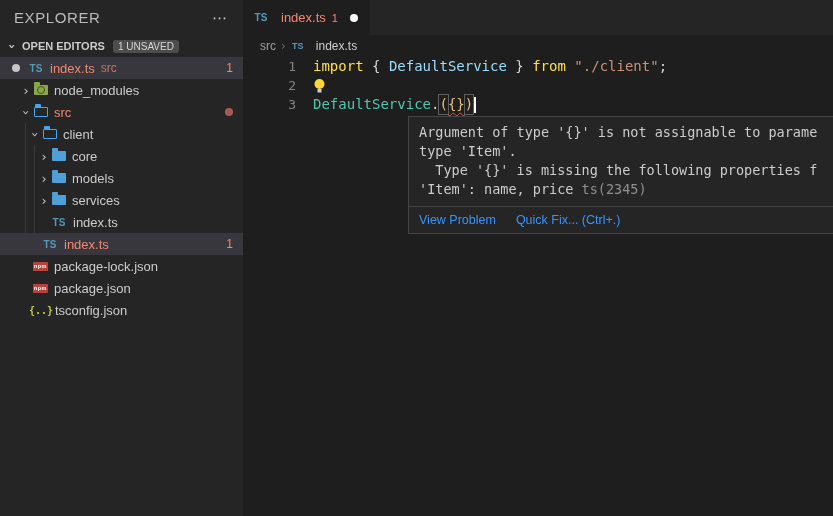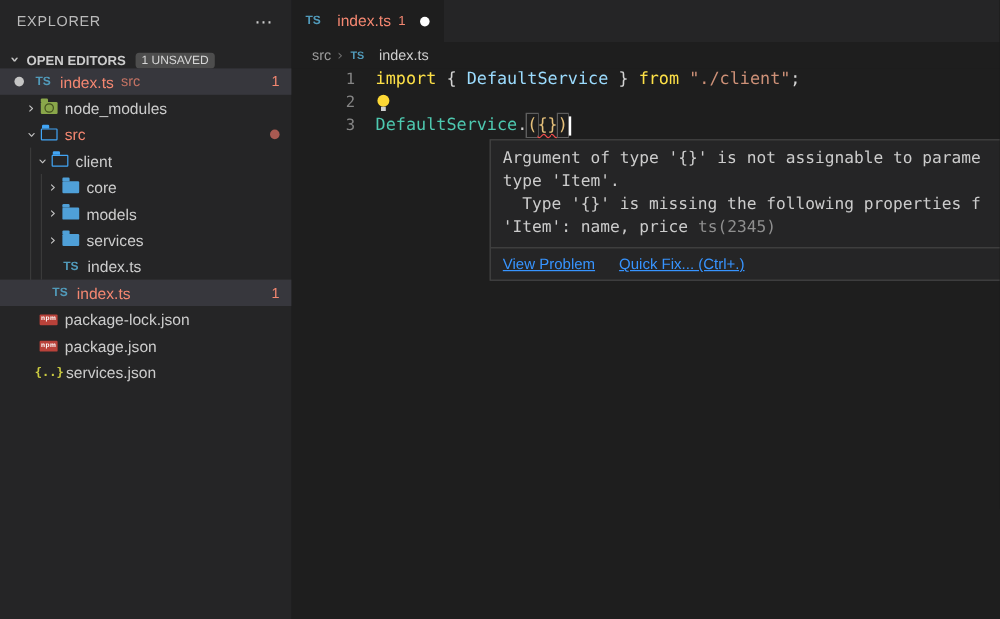--- a/index.html
+++ b/index.html
@@ -5,23 +5,23 @@
   * { box-sizing: border-box; }
   html,body { margin:0; padding:0; }
   body {
     width:833px; height:516px; overflow:hidden; position:relative;
     background:#1e1e1e; font-family:"Liberation Sans",sans-serif;
     -webkit-font-smoothing:antialiased;
   }
   
   .sidebar { position:absolute; left:0; top:0; width:243px; height:516px; background:#252526; color:#cccccc; }
   .sb-header { height:35px; display:flex; align-items:center; padding:0 10px 0 14px; }
-  .sb-title { flex:1; font-size:12px; letter-spacing:.6px; color:#bbbbbb; }
+  .sb-title { flex:1; font-size:15px; letter-spacing:.6px; color:#bbbbbb; }
   .more-ic { font-size:15px; color:#cccccc; cursor:pointer; padding:0 6px; }
-  .sec-header { height:22px; display:flex; align-items:flex-end; font-size:11px; font-weight:bold; color:#cccccc; padding-left:4px; position:relative; }
+  .sec-header { height:22px; display:flex; align-items:center; font-size:11px; font-weight:bold; color:#cccccc; padding-left:4px; position:relative; }
   .sec-header .chev { margin-right:2px; }
   .chev { width:16px; text-align:center; color:#c5c5c5; font-size:13px; display:inline-block; flex:none; font-family:"DejaVu Sans",sans-serif; }
   .chev.exp { transform:rotate(90deg); }
   .badge-gray { background:#4d4d4d; color:#d6d6d6; font-size:10px; font-weight:normal; border-radius:3px; padding:1px 5px; margin-left:8px; }
   .row { height:22px; display:flex; align-items:center; font-size:13px; color:#cccccc; position:relative; cursor:pointer; }
   .row.selected { background:#37373d; }
   .row .label { white-space:nowrap; }
   .row.error .label { color:#f48771; }
   .count-badge { position:absolute; right:10px; color:#f48771; font-size:12px; }
   .mod-dot { position:absolute; right:10px; width:8px; height:8px; border-radius:50%; background:#a95a52; }
@@ -60,21 +60,21 @@
   .tk-brace { color:#e5c07b; }
   .bx { box-shadow:0 0 0 1px #5e5e5e; }
   .sq { text-decoration:underline wavy #f14c4c 1px; text-underline-offset:3px; }
   .cursor { width:2px; height:16px; background:#ffffff; margin-left:1px; }
   .bulb { margin-top:1px; }
   
   .hover { position:absolute; left:408px; top:116px; width:560px; background:#252526; border:1px solid #454545; z-index:5; }
   .hover-content { padding:6px 10px 7px 10px; font-family:"DejaVu Sans Mono",monospace; font-size:13.5px; line-height:19px; color:#cccccc; white-space:pre; }
   .hv-dim { color:#8f8f8f;margin-top:13px; }
   .hover-actions { border-top:1px solid #454545; padding:6px 10px; display:flex; gap:20px; font-size:12.5px; color:#3794ff; }
-  .hover-actions span { cursor:pointer;text-decoration:underline; }
+  .hover-actions span { cursor:pointer; }
 </style>
 </head>
 <body>
 
 <div class="sidebar">
   <div class="sb-header">
     <span class="sb-title">EXPLORER</span>
     <span class="more-ic">⋯</span>
   </div>
 
@@ -139,21 +139,21 @@
       <div class="row" style="padding-left: 33px;">
         <span class="ic npm-ic">npm</span>
         <span class="label">package-lock.json</span>
       </div>
       <div class="row" style="padding-left: 33px;">
         <span class="ic npm-ic">npm</span>
         <span class="label">package.json</span>
       </div>
       <div class="row" style="padding-left: 33px;">
         <span class="ic json-ic">{..}</span>
-        <span class="label">services.json</span>
+        <span class="label">tsconfig.json</span>
       </div>
     </div>
 </div>
 
 <div class="tabbar">
   <div class="tab">
     <span class="ic ts-ic">TS</span>
     <span class="tab-label">index.ts</span>
     <span class="tab-count">1</span>
     <span class="tab-dirty"></span>

